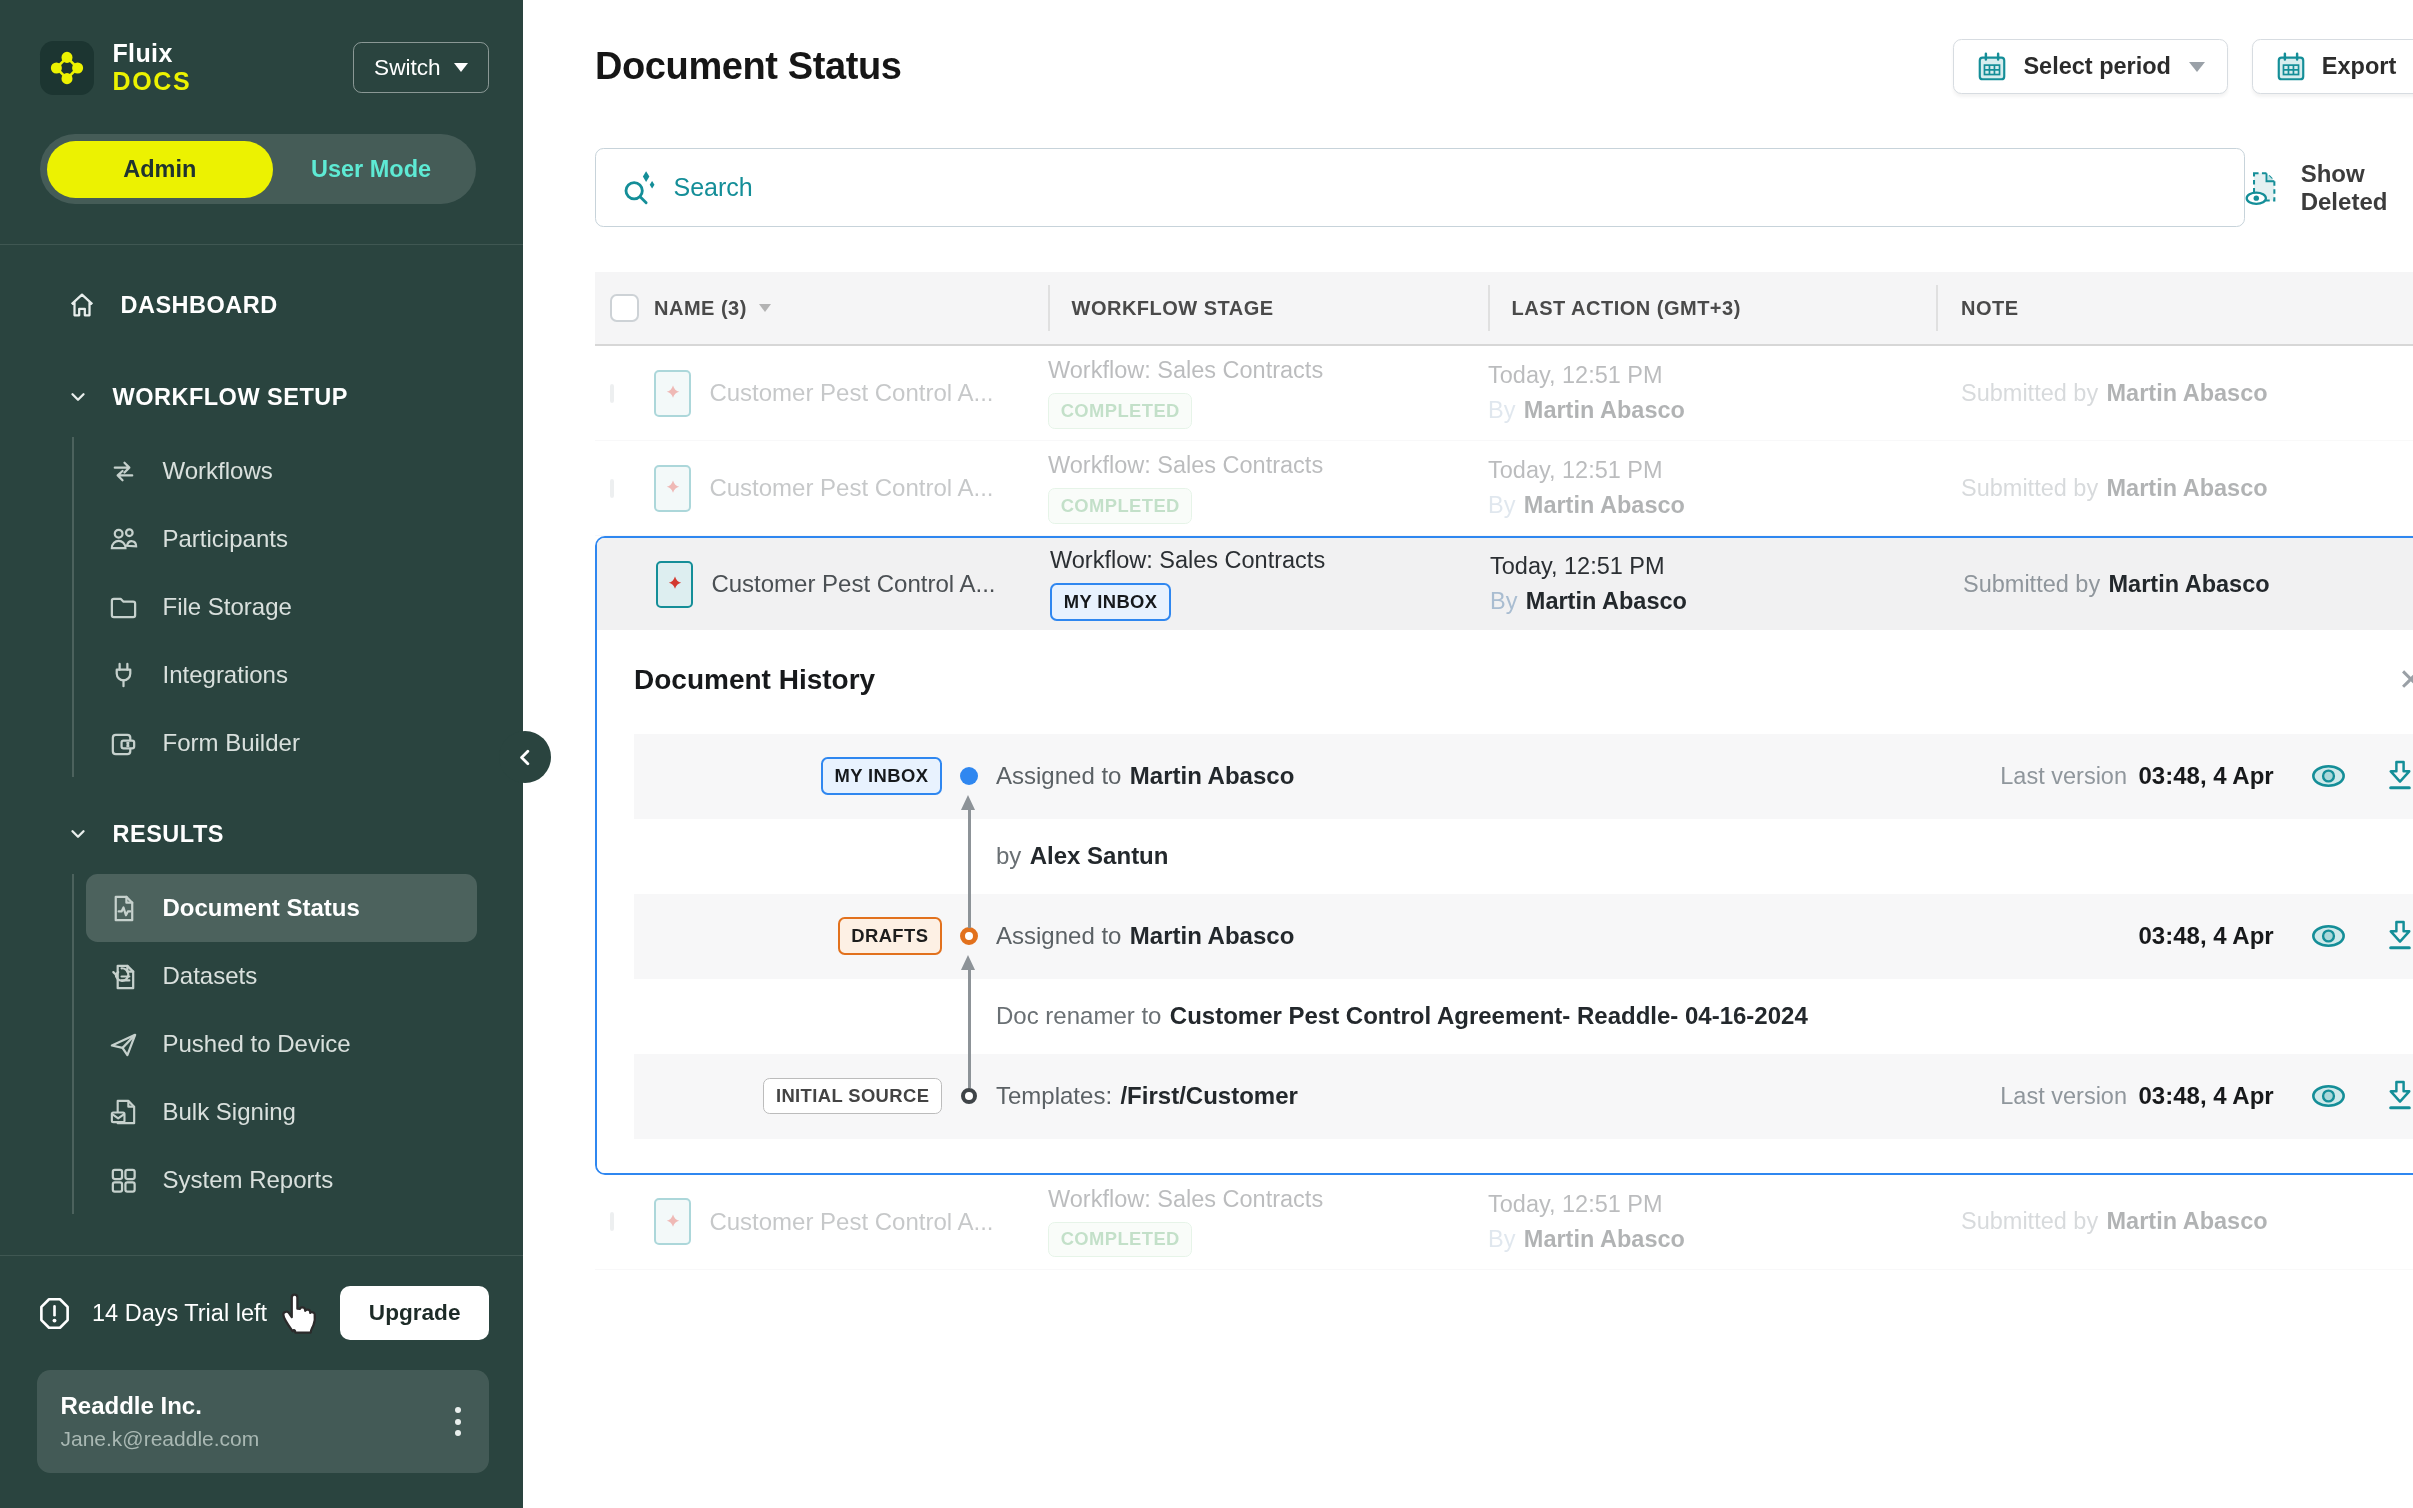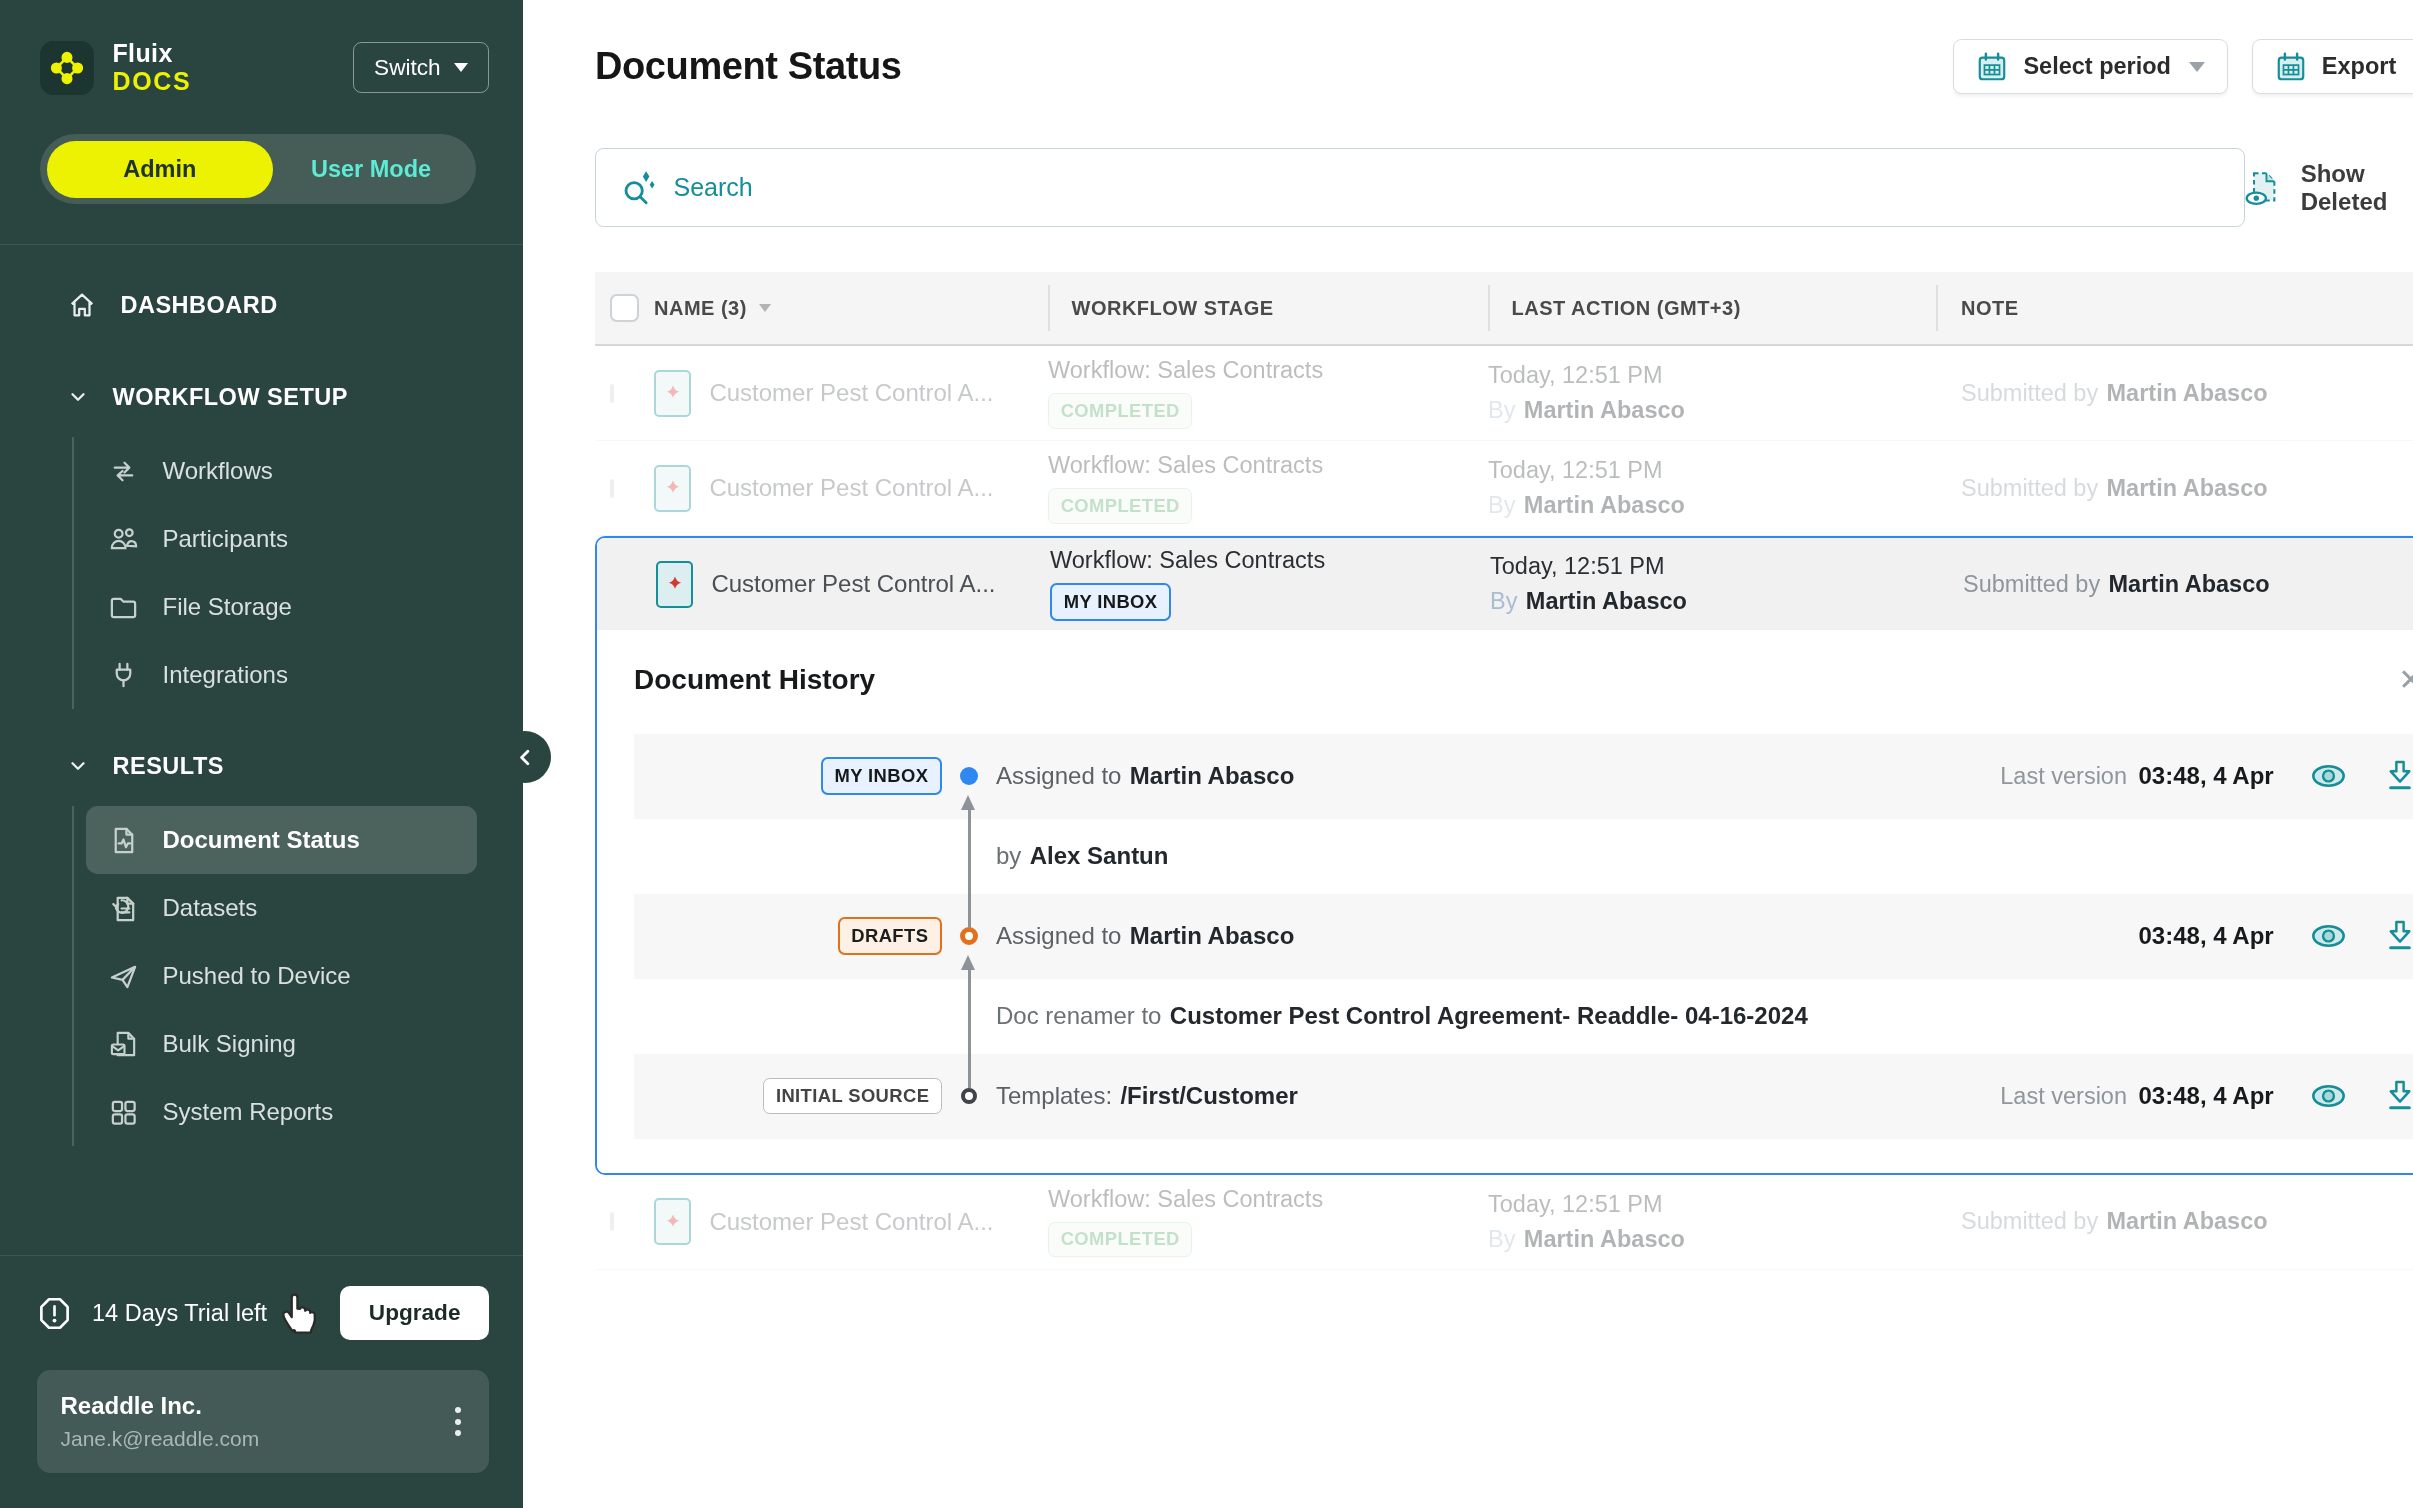--- a/index.html
+++ b/index.html
@@ -192,20 +192,28 @@
             </svg>
           <span class="sub-label">File Storage</span>
         </div>
         <div class="sub-item">
           <svg class="icn" viewBox="0 0 32 32" fill="none" stroke="currentColor" stroke-width="2.3" stroke-linecap="round" stroke-linejoin="round">
               <path d="M12 4 V10 M20 4 V10"></path>
               <path d="M9 10 H23 V14 A7 7 0 0 1 9 14 Z"></path>
               <path d="M16 21 V27"></path>
             </svg>
           <span class="sub-label">Integrations</span>
+        </div>
+        <div class="sub-item">
+          <svg class="icn" viewBox="0 0 32 32" fill="none" stroke="currentColor" stroke-width="2.3" stroke-linejoin="round">
+              <rect x="5" y="7" width="18" height="20" rx="3"></rect>
+              <rect x="14" y="13" width="13" height="8" rx="2" fill="#2a443f"></rect>
+              <path d="M20.5 15.5 V18.5 M19 15.5 H22 M19 18.5 H22"></path>
+            </svg>
+          <span class="sub-label">Form Builder</span>
         </div>
       </div>
 
       <div class="nav-section">
         <svg class="chev" viewBox="0 0 32 32" fill="none" stroke="#e8eeec" stroke-width="3.4" stroke-linecap="round" stroke-linejoin="round">
             <path d="M8 12 L16 20 L24 12"></path>
           </svg>
         <span class="nav-label">RESULTS</span>
       </div>
       <div class="nav-group">

